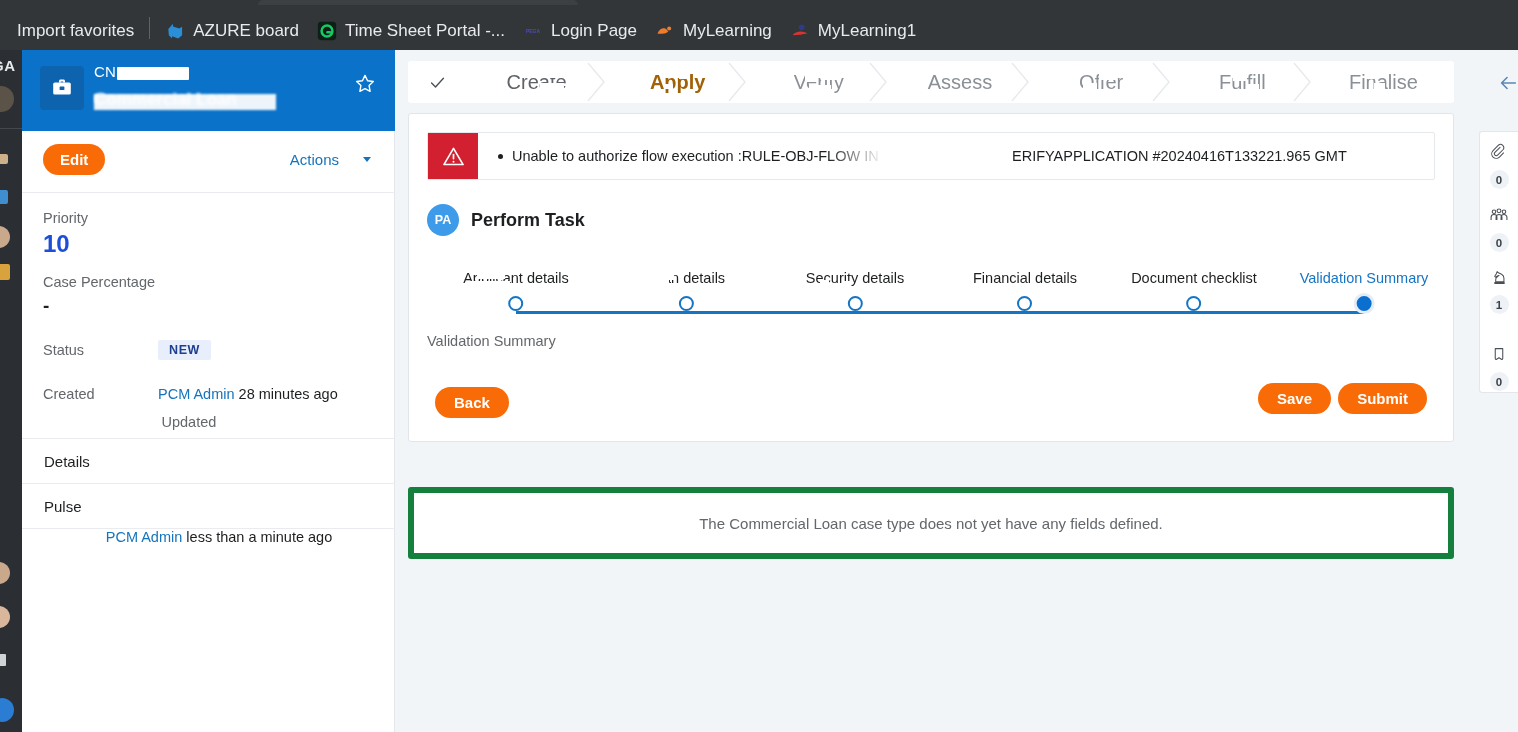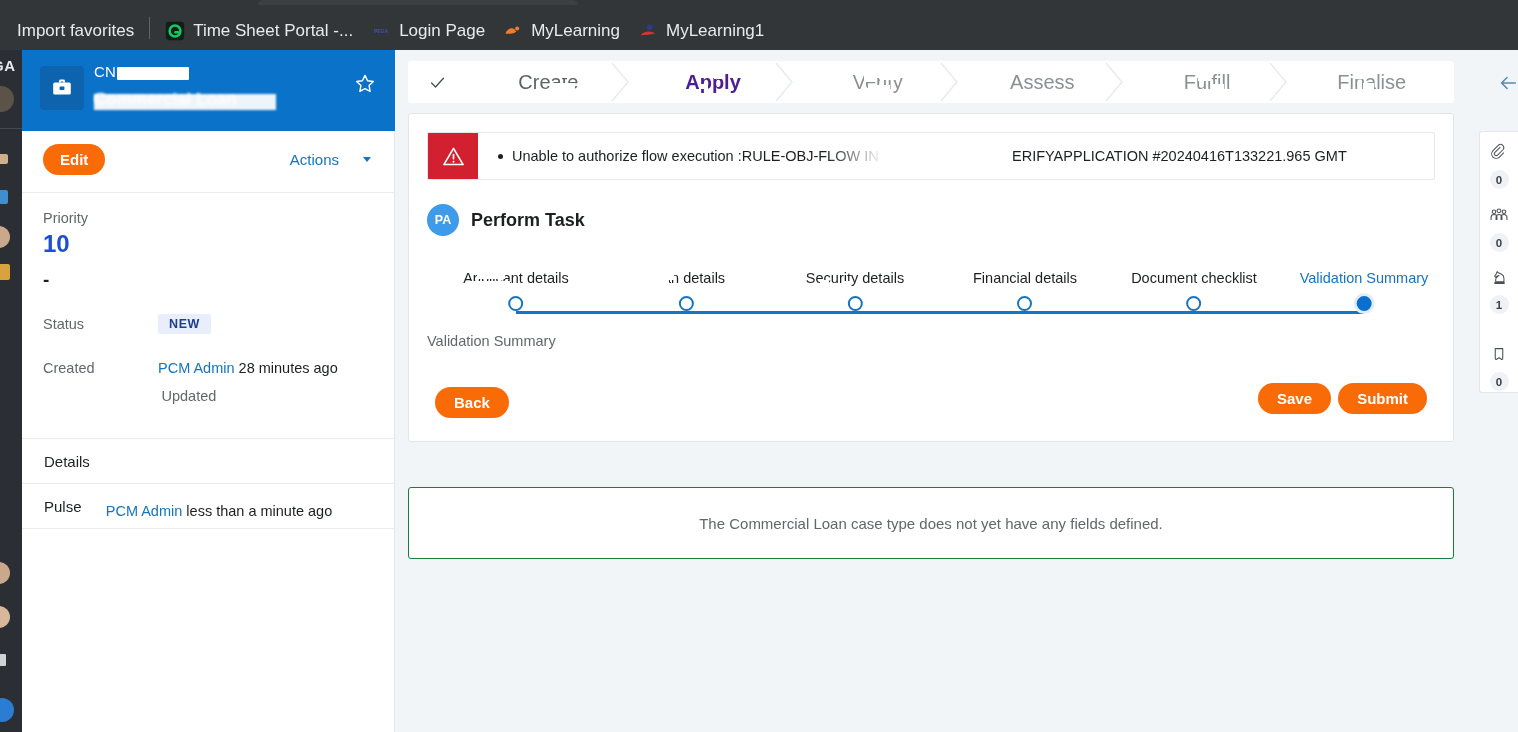--- a/index.html
+++ b/index.html
@@ -141,21 +141,21 @@
     display: flex; align-items: center;
   }
   .stage-check { width: 58px; display: flex; align-items: center; justify-content: center; }
   .stage {
     flex: 1 1 0; height: 42px; position: relative;
     display: flex; align-items: center; justify-content: center;
     font-size: 20px; color: #8a9096; white-space: nowrap;
   }
   .stage .lbl { position: relative; z-index: 2; }
   .stage.done .lbl { color: #5f6368; }
-  .stage.current .lbl { color: #4c1d95; font-weight: bold; }
+  .stage.current .lbl { color: #a16207; font-weight: bold; }
   .stage .chev {
     position: absolute; right: -1px; top: 0; width: 22px; height: 42px;
     z-index: 1;
   }
   
   .glitch {
     position: absolute; z-index: 3; background: #ffffff;
   }
 
   .card {
@@ -234,21 +234,21 @@
     border-radius: 16px; height: 31px; padding: 0 19px;
     font-size: 15px; font-weight: bold; cursor: pointer;
     font-family: "Liberation Sans", sans-serif;
   }
   .btn-back { left: 8px; top: 38px; }
   .btn-save { right: 104px; top: 34px; }
   .btn-submit { right: 8px; top: 34px; }
 
   .empty-card {
     position: absolute; left: 13px; top: 437px; width: 1046px; height: 72px;
-    background: #ffffff; border: 1px solid #15803d; border-radius: 3px;
+    background: #ffffff; border: 6px solid #15803d; border-radius: 3px;
     display: flex; align-items: center; justify-content: center;
     color: #63676b; font-size: 15px;
   }
 
   
   .util-gap {
     position: absolute; left: 1473px; top: 50px; width: 45px; height: 682px;
     background: #f2f5f8;
   }
   .collapse-btn {
@@ -277,20 +277,28 @@
 
 <div class="browser-top">
   <div class="tabstrip-remnant"></div>
   <div class="bookmark-bar">
 
     <div class="bm">
       <span>Import favorites</span>
     </div>
     <div class="bm-sep"></div>
 
+    <div class="bm">
+      <span class="bm-ico">
+        <svg viewBox="0 0 24 24" width="20" height="20">
+            <path d="M4 9.5L9.5 3.2l.1 3.3 7.6 2.6 3.3-2.1v10.1l-4.6 3.9-7.4-2.6v2.6L4.6 17z" fill="#2b8fd8"></path>
+          </svg>
+      </span>
+      <span>AZURE board</span>
+    </div>
 
     <div class="bm">
       <span class="bm-ico">
         <svg viewBox="0 0 24 24" width="20" height="20">
             <rect x="1" y="1" width="22" height="22" rx="4" fill="#0d1f17"></rect>
             <circle cx="12" cy="12" r="6.5" fill="none" stroke="#17c964" stroke-width="3"></circle>
             <rect x="11" y="12" width="6" height="3" rx="1.5" fill="#17c964"></rect>
           </svg>
       </span>
       <span>Time Sheet Portal -...</span>
@@ -371,20 +379,21 @@
       <span class="caret-down"></span>
     </div>
   </div>
 
   <div class="case-fields">
     <div class="fld" style="margin-top:12px;">
       <div class="fld-lbl">Priority</div>
       <div class="fld-val">10</div>
     </div>
     <div class="fld" style="margin-top:12px;">
+      <div class="fld-lbl">Case Percentage</div>
       <div class="fld-val-dash">-</div>
     </div>
     <div class="row-inline" style="margin-top:20px;">
       <div class="k">Status</div>
       <div class="v">
         <span class="chip-new">NEW</span>
       </div>
     </div>
     <div class="row-inline" style="margin-top:19px;">
       <div class="k">Created</div>
@@ -458,20 +467,30 @@
       <span class="lbl">Assess</span>
       <span class="glitch" style="left:50%;top:12px;margin-left:-16px;width:10px;height:5px;"></span>
       <span class="glitch" style="left:50%;top:11px;margin-left:-2px;width:9px;height:5px;"></span>
       <span class="chev">
         <svg viewBox="0 0 22 42" width="22" height="42">
             <path d="M2 2l16 19-16 19" fill="none" stroke="#e6eaee" stroke-width="1.4"></path>
           </svg>
       </span>
     </div>
 
+    <div class="stage">
+      <span class="lbl">Offer</span>
+      <span class="glitch" style="left:50%;top:11px;margin-left:-2px;width:16px;height:8px;"></span>
+      <span class="glitch" style="left:50%;top:22px;margin-left:-18px;width:14px;height:7px;"></span>
+      <span class="chev">
+        <svg viewBox="0 0 22 42" width="22" height="42">
+            <path d="M2 2l16 19-16 19" fill="none" stroke="#e6eaee" stroke-width="1.4"></path>
+          </svg>
+      </span>
+    </div>
 
     <div class="stage">
       <span class="lbl">Fulfill</span>
       <span class="glitch" style="left:50%;top:13px;margin-left:-9px;width:13px;height:7px;"></span>
       <span class="glitch" style="left:50%;top:23px;margin-left:4px;width:13px;height:6px;"></span>
       <span class="chev">
         <svg viewBox="0 0 22 42" width="22" height="42">
             <path d="M2 2l16 19-16 19" fill="none" stroke="#e6eaee" stroke-width="1.4"></path>
           </svg>
       </span>

